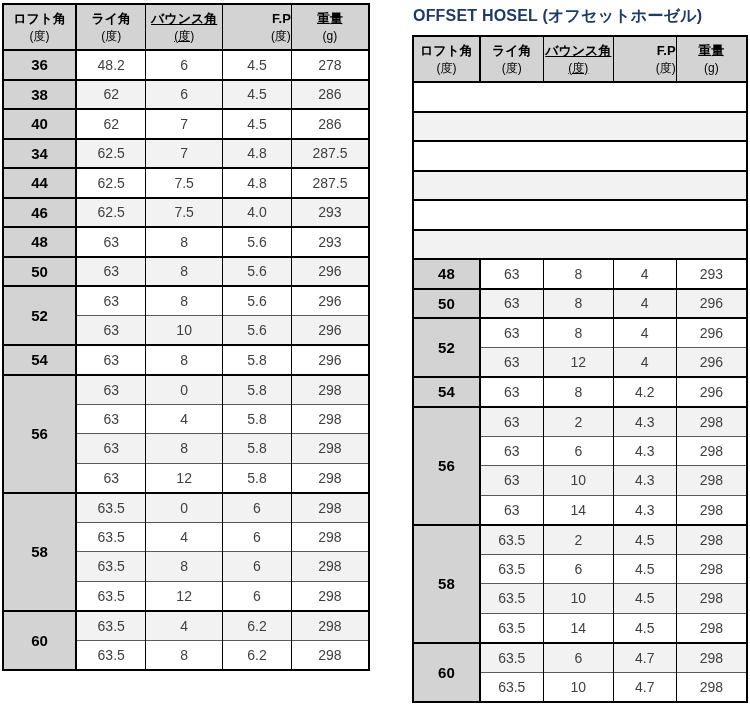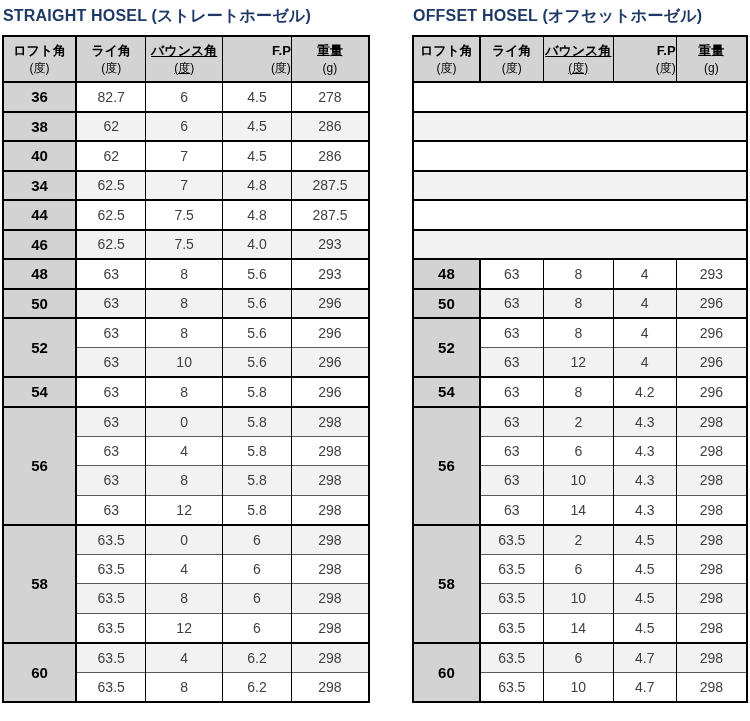--- a/index.html
+++ b/index.html
@@ -80,21 +80,20 @@
   table.spec th:nth-child(3){width:21%;text-decoration:underline;}
   table.spec th:nth-child(4){width:18.8%;text-align:right;}
   table.spec th:nth-child(5){width:21.2%;}
 </style>
 </head>
 <body>
 
 <div class="page">
 
   <section class="table-block left">
-    <h2 class="table-title">STRAIGHT HOSEL (ストレートホーゼル)</h2>
     <table class="spec">
         <thead>
           <tr>
             <th>
               <div class="col-label">ロフト角</div>
               <div class="col-unit">(度)</div>
             </th>
             <th>
               <div class="col-label">ライ角</div>
               <div class="col-unit">(度)</div>
@@ -109,21 +108,21 @@
             </th>
             <th>
               <div class="col-label">重量</div>
               <div class="col-unit">(g)</div>
             </th>
           </tr>
         </thead>
         <tbody>
           <tr class="group-start odd">
             <td rowspan="1" class="loft-cell">36</td>
-            <td class="data">82.7</td>
+            <td class="data">48.2</td>
             <td class="data">6</td>
             <td class="data">4.5</td>
             <td class="data">278</td>
           </tr>
           <tr class="group-start even">
             <td rowspan="1" class="loft-cell">38</td>
             <td class="data">62</td>
             <td class="data">6</td>
             <td class="data">4.5</td>
             <td class="data">286</td>

